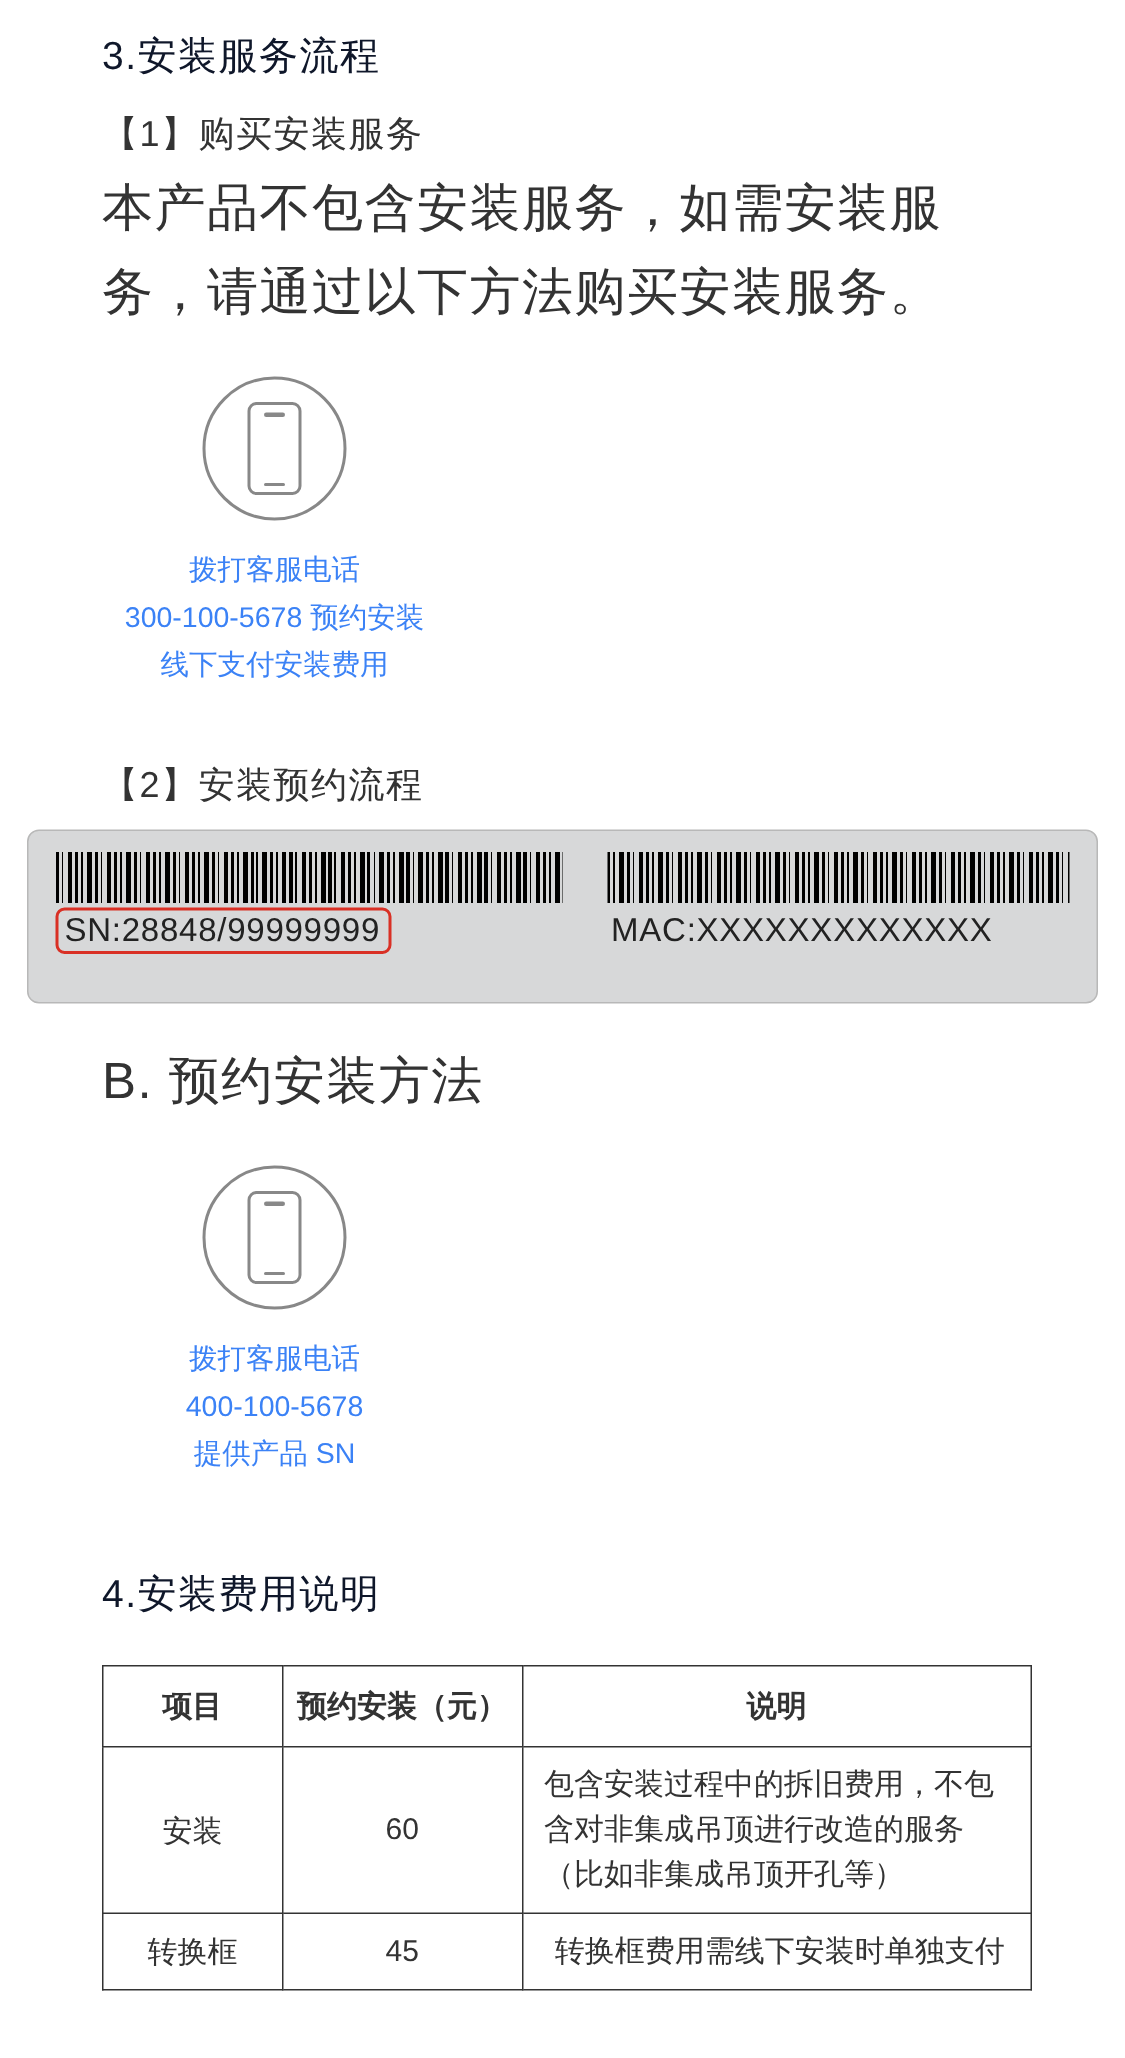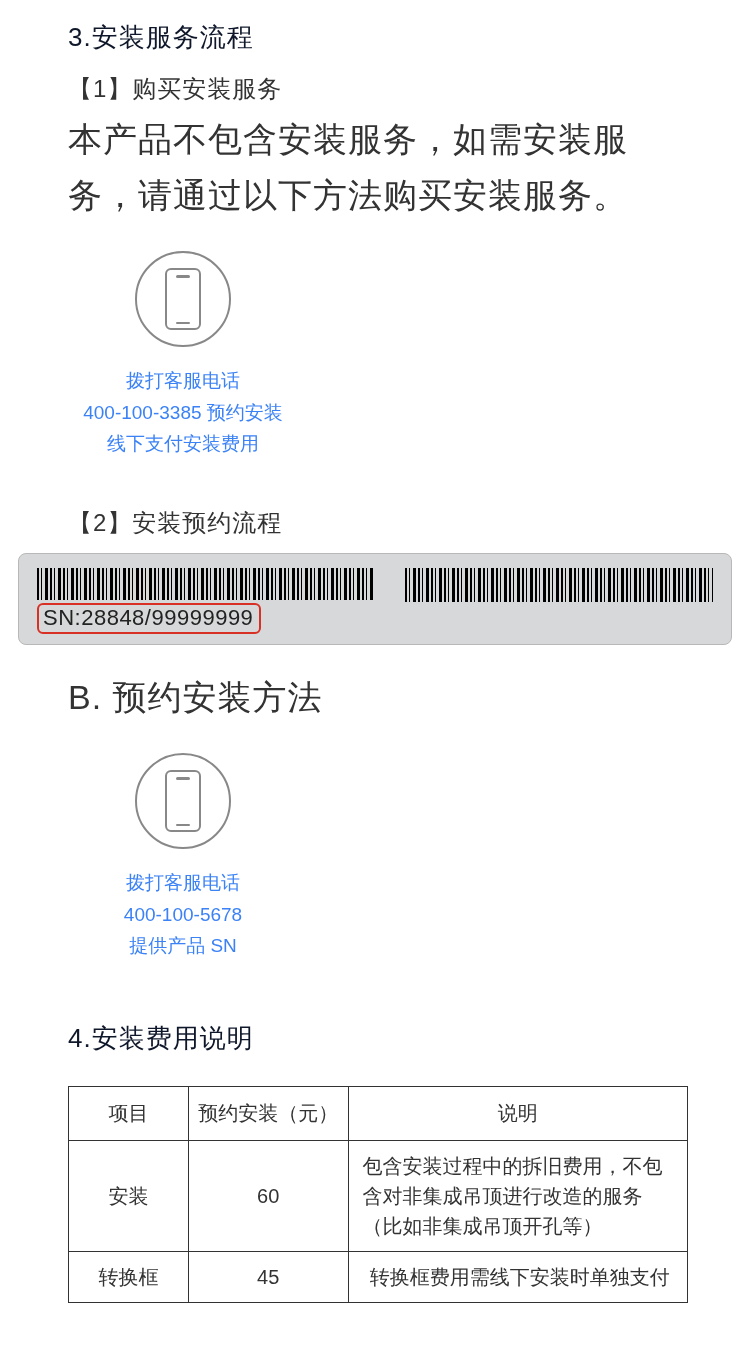--- a/index.html
+++ b/index.html
@@ -82,21 +82,21 @@
     color: #3b82f6;
     text-align: center;
     line-height: 1.65;
   }
   .barcode-label {
     margin: 14px 18px 0 18px;
     background: #d7d8d9;
     border: 1px solid #b8b8b8;
     border-radius: 8px;
     padding: 14px 18px 10px 18px;
-    height: 92px;
+    height: 116px;
     display: flex;
     gap: 30px;
   }
   .barcode-col { flex: 1; display: flex; flex-direction: column; }
   .barcode-stripes {
     height: 34px;
     background: repeating-linear-gradient(90deg, #000 0 2px, transparent 2px 4px, #000 4px 5px, transparent 5px 8px, #000 8px 11px, transparent 11px 13px);
   }
   .barcode-text {
     font-size: 22px;
@@ -119,21 +119,21 @@
     width: 620px;
     margin-left: 0;
   }
   .fee-table th, .fee-table td {
     border: 1px solid #333;
     font-size: 20px;
     color: #333;
     text-align: center;
     vertical-align: middle;
   }
-  .fee-table th { height: 54px; font-weight: normal; }
+  .fee-table th { height: 54px; font-weight: bold; }
   .fee-table td { padding: 10px 10px; }
   .fee-table .col1 { width: 120px; }
   .fee-table .col2 { width: 160px; }
   .fee-table .col3 { width: 340px; text-align: left; padding-left: 14px; padding-right: 10px; line-height: 1.5; }
   .fee-table .col3.center { text-align: center; }
 </style>
 </head>
 <body>
 
 <div class="content">
@@ -141,39 +141,40 @@
 
   <div class="subhead">【1】购买安装服务</div>
   <div class="body-text">本产品不包含安装服务，如需安装服务，请通过以下方法购买安装服务。</div>
 
   <div class="icon-block">
     <div class="phone-circle">
       <div class="phone-body"></div>
     </div>
     <div class="icon-caption">
       <div>拨打客服电话</div>
-      <div>400-100-3385 预约安装</div>
+      <div>300-100-5678 预约安装</div>
       <div>线下支付安装费用</div>
     </div>
   </div>
 
   <div style="height:18px"></div>
 
   <div class="subhead">【2】安装预约流程</div>
 </div>
 
 <div class="barcode-label">
   <div class="barcode-col" style="flex:1.1">
     <div class="barcode-stripes"></div>
     <div>
       <span class="sn-highlight barcode-text">SN:28848/99999999</span>
     </div>
   </div>
   <div class="barcode-col">
     <div class="barcode-stripes"></div>
+    <div class="barcode-text" style="padding-left:2px">MAC:XXXXXXXXXXXXX</div>
   </div>
 </div>
 
 <div class="content">
   <div style="height:24px"></div>
   <div class="body-text">B. 预约安装方法</div>
 
   <div class="icon-block">
     <div class="phone-circle">
       <div class="phone-body"></div>

